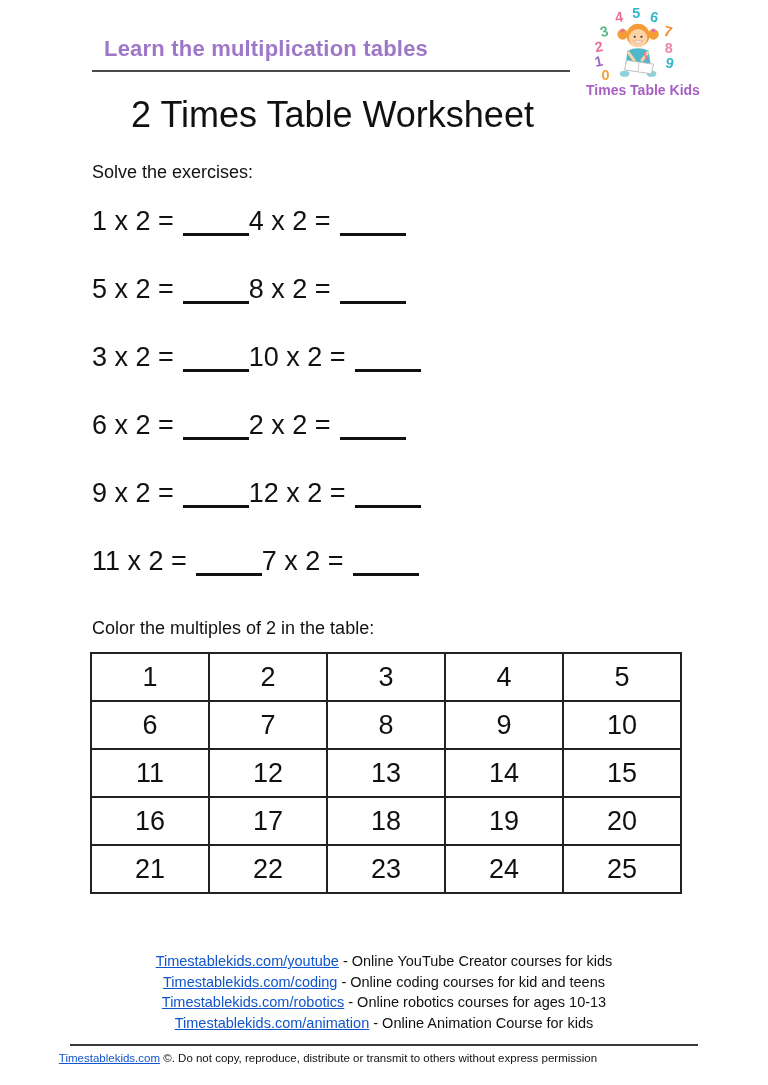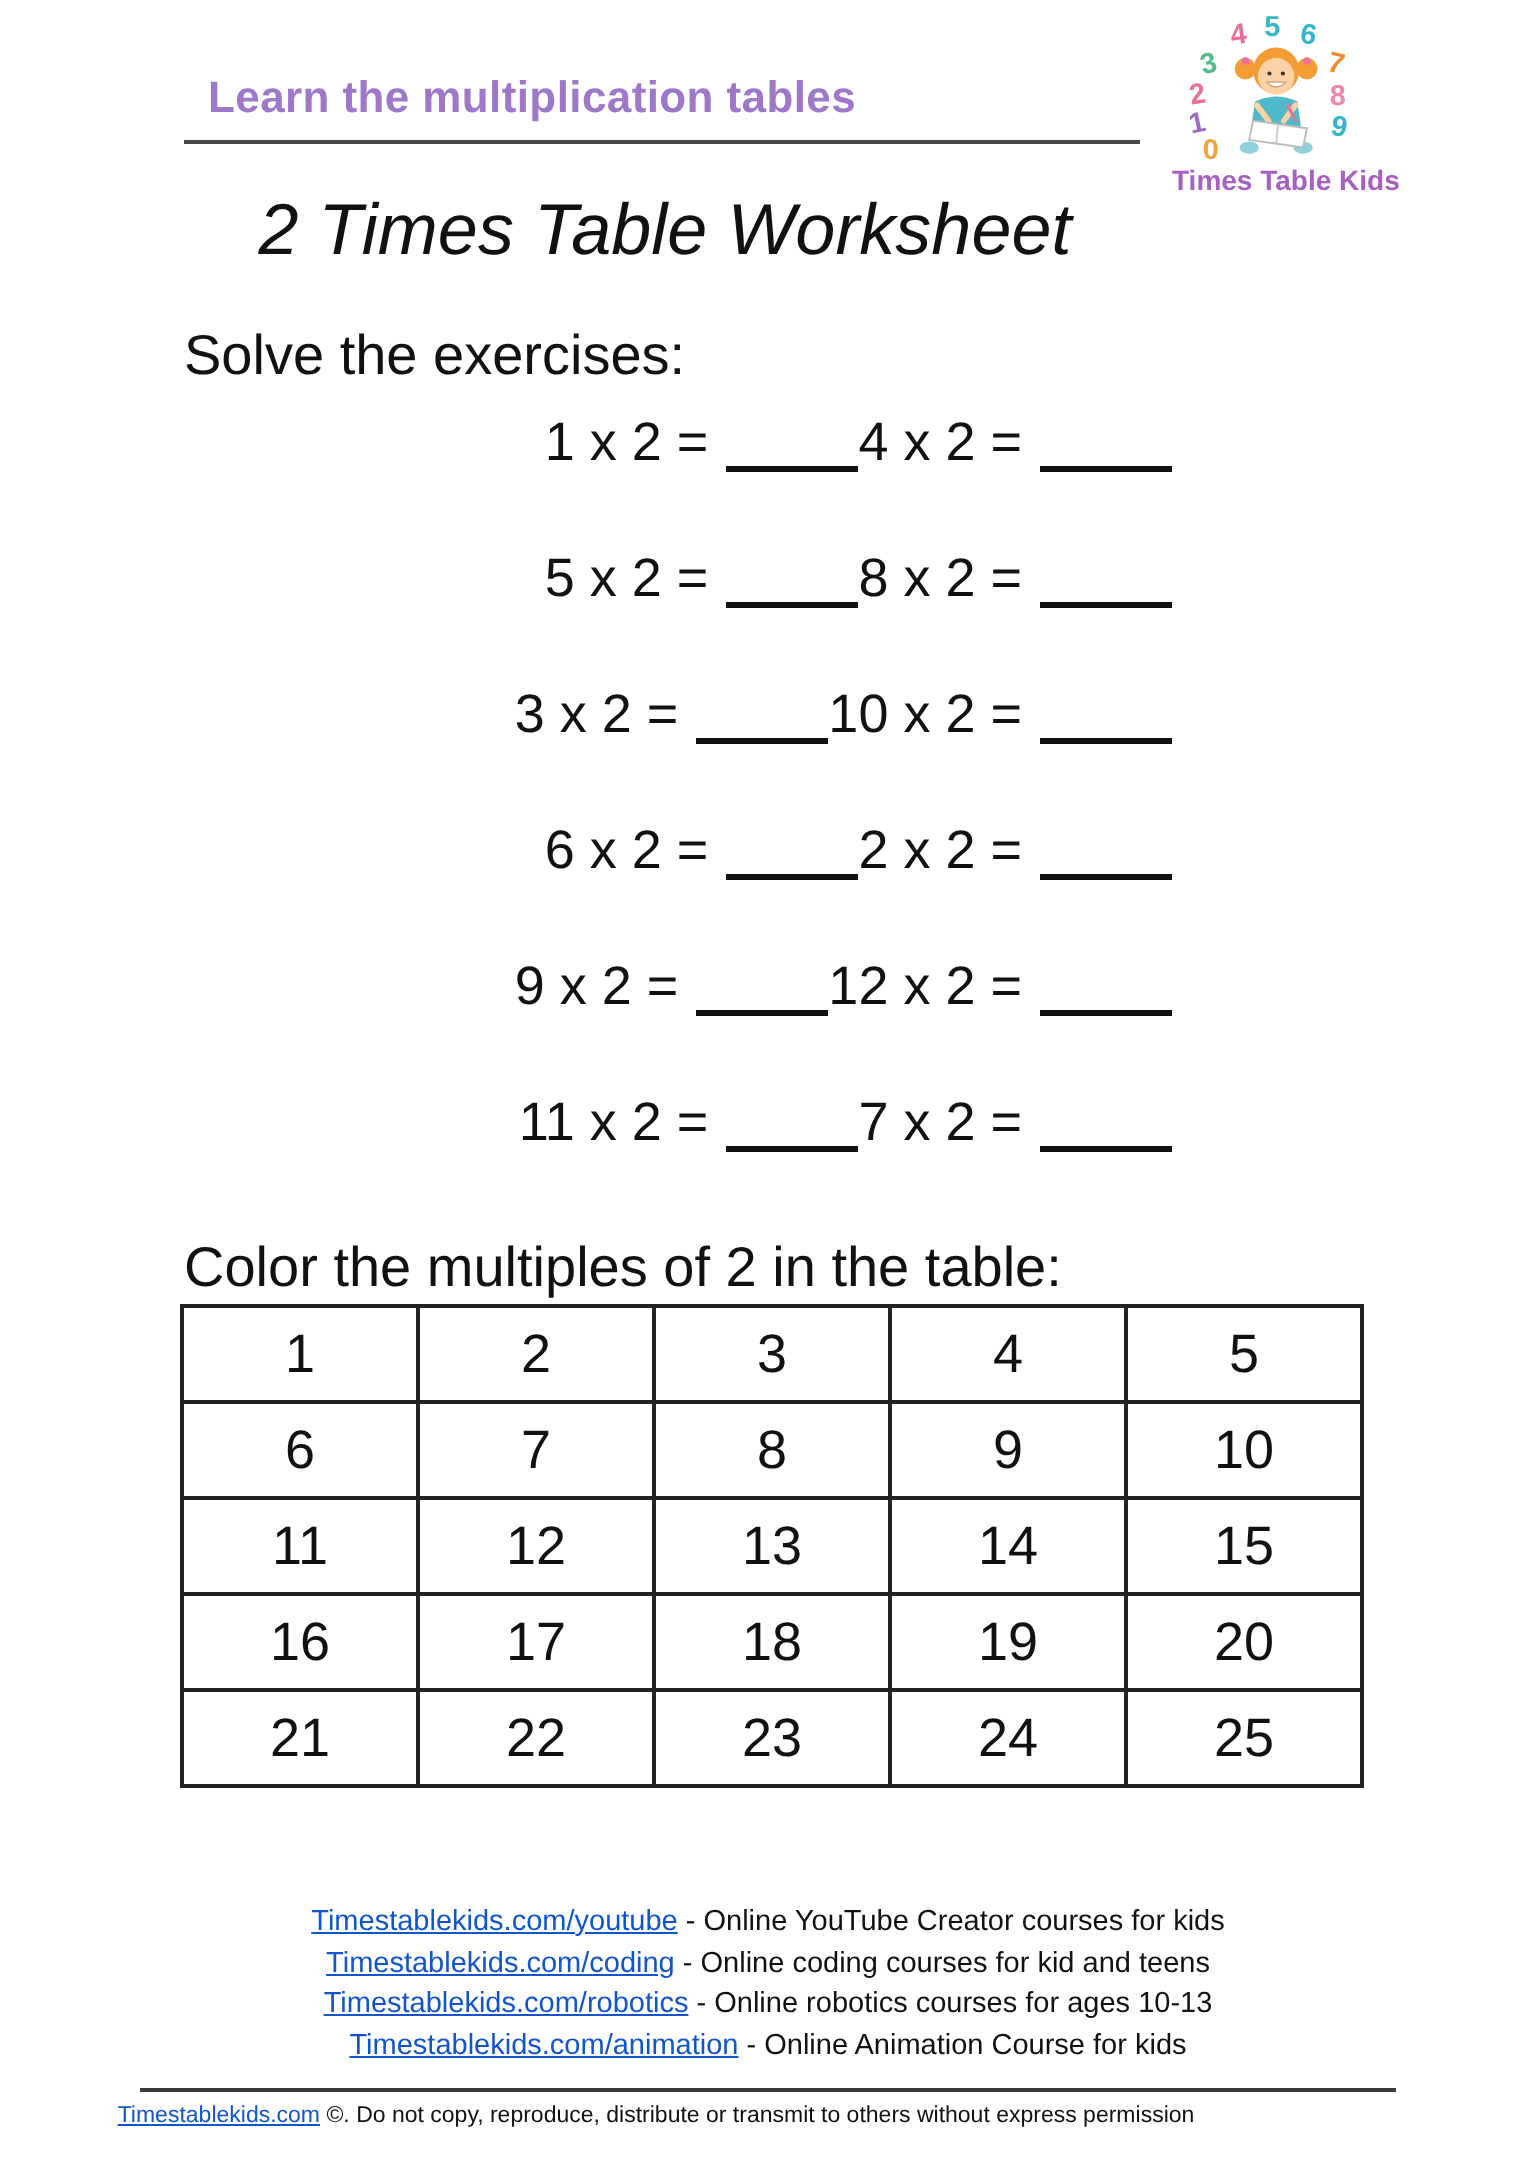--- a/index.html
+++ b/index.html
@@ -30,29 +30,29 @@
   }
   .logo { position: absolute; left: 586px; top: 4px; width: 108px; text-align: center; }
   .logo svg { display: block; margin: 0 auto; }
   .brand {
     font-size: 14px; font-weight: bold; color: var(--brand-purple);
     margin-top: 0px; white-space: nowrap;
   }
 
   .title {
     position: absolute; top: 94px; left: 0; width: 665px;
-    text-align: center; font-size: 36px; font-weight: normal; margin: 0; font-style: italic;
-  }
-
-  .instruction { position: absolute; left: 92px; font-size: 28px; }
+    text-align: center; font-size: 36px; font-weight: normal; margin: 0;
+  }
+
+  .instruction { position: absolute; left: 92px; font-size: 18px; }
   .solve-instruction { top: 162px; }
   .color-instruction { top: 618px; }
 
   .exercises { position: absolute; left: 92px; top: 205px; width: 494px; }
-  .ex-row { display: flex; justify-content: flex-end; height: 32px; margin-bottom: 36px; }
+  .ex-row { display: flex; justify-content: flex-start; height: 32px; margin-bottom: 36px; }
   .ex-cell { font-size: 27px; line-height: 32px; white-space: nowrap; }
   .ex-cell.right { text-align: right; }
   .blank {
     display: inline-block; width: 66px; height: 0;
     border-bottom: 3px solid #111;
     position: relative; top: 6px; margin-left: 9px;
   }
 
   .number-table {
     position: absolute; left: 90px; top: 652px; width: 592px;

